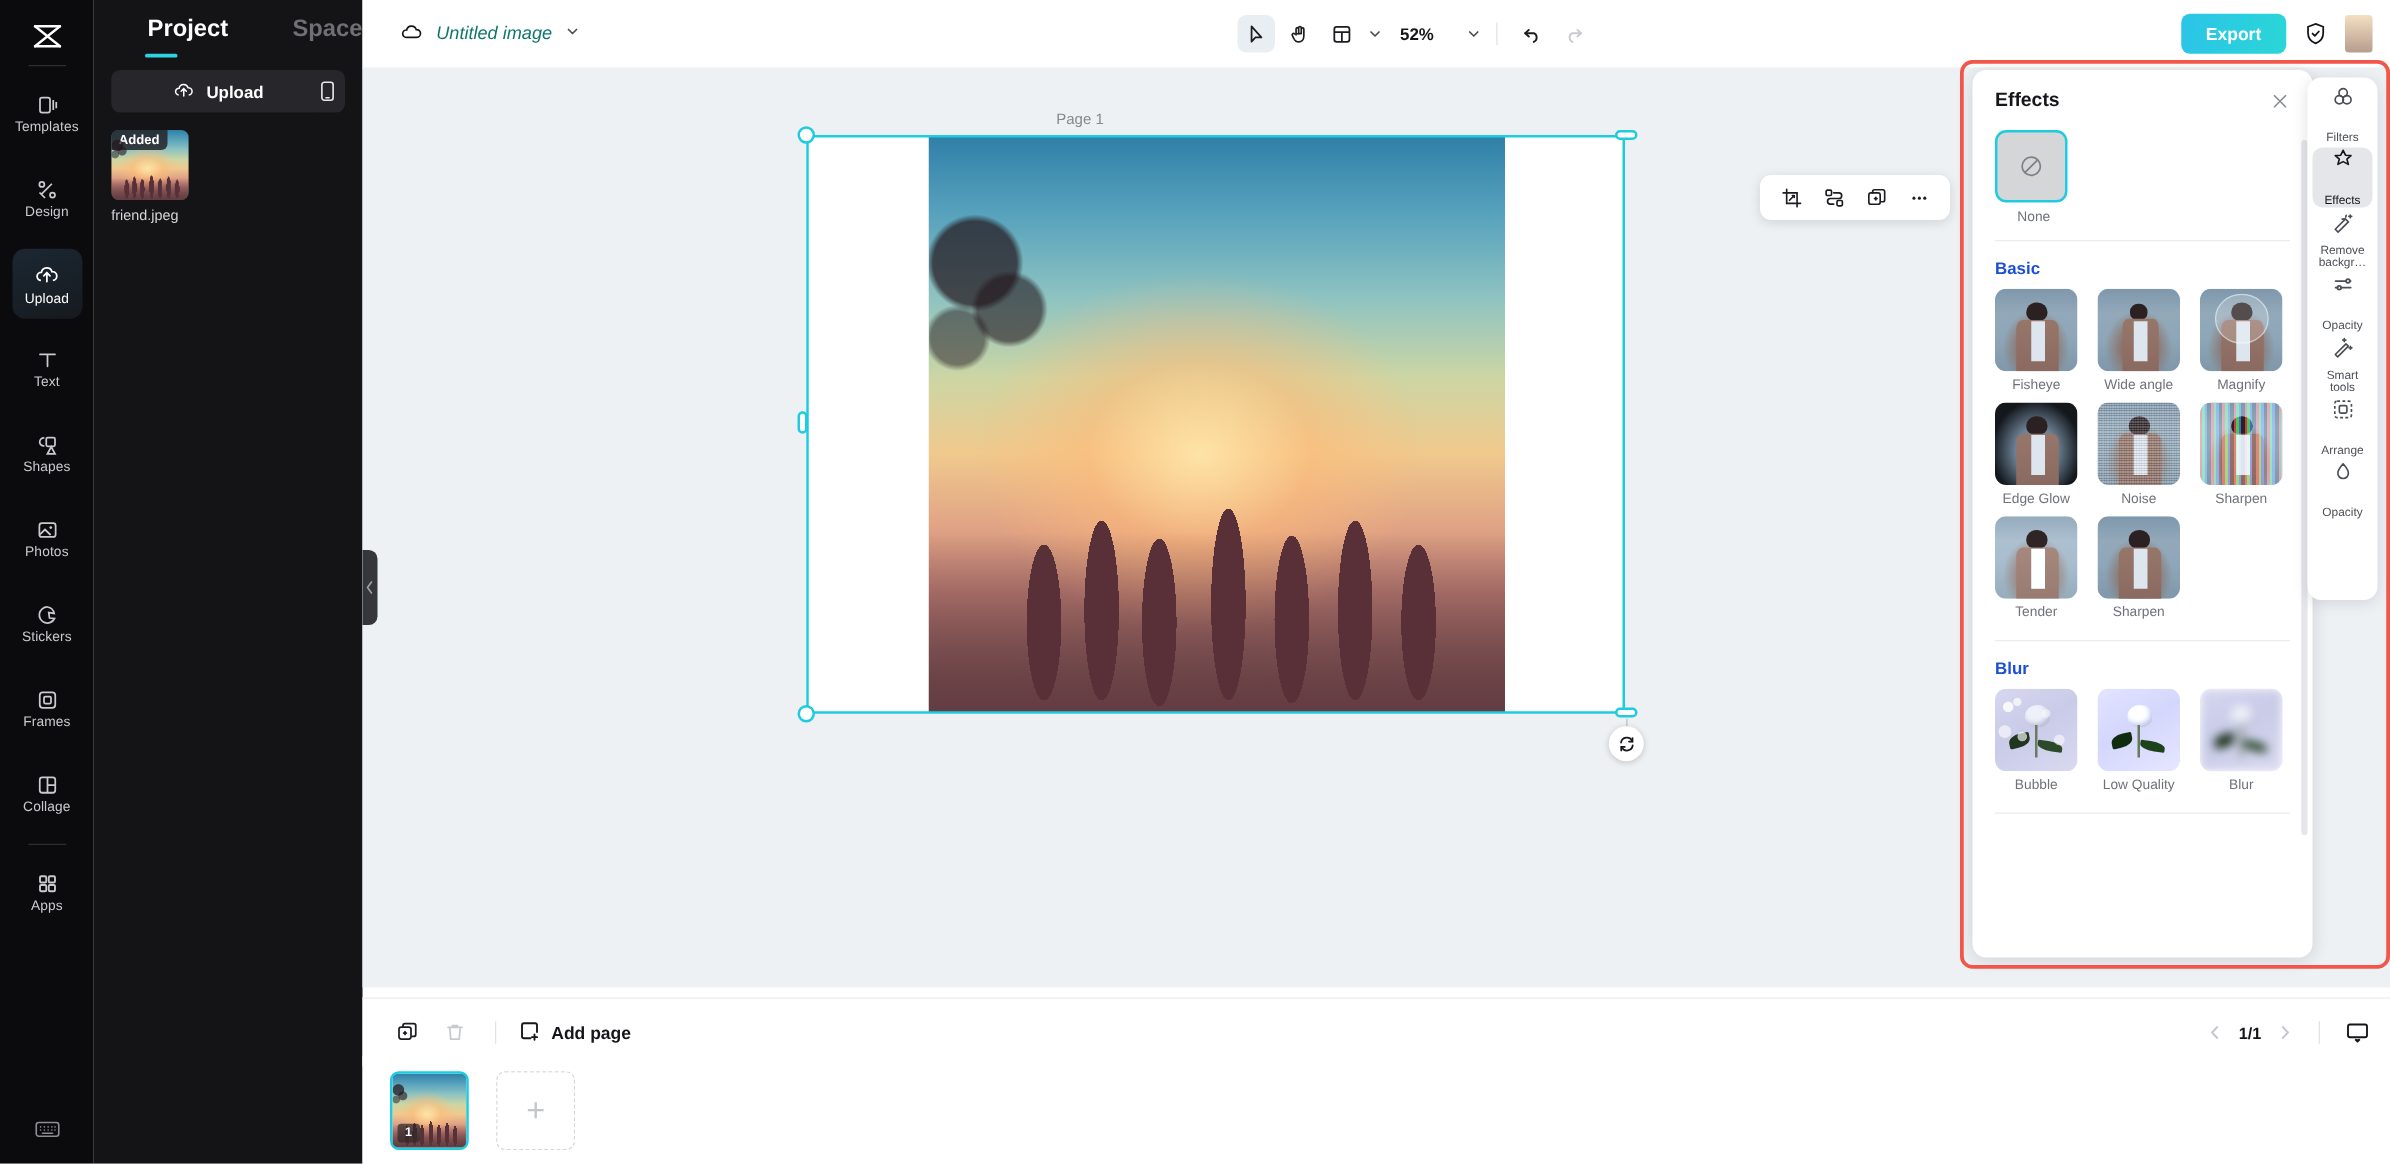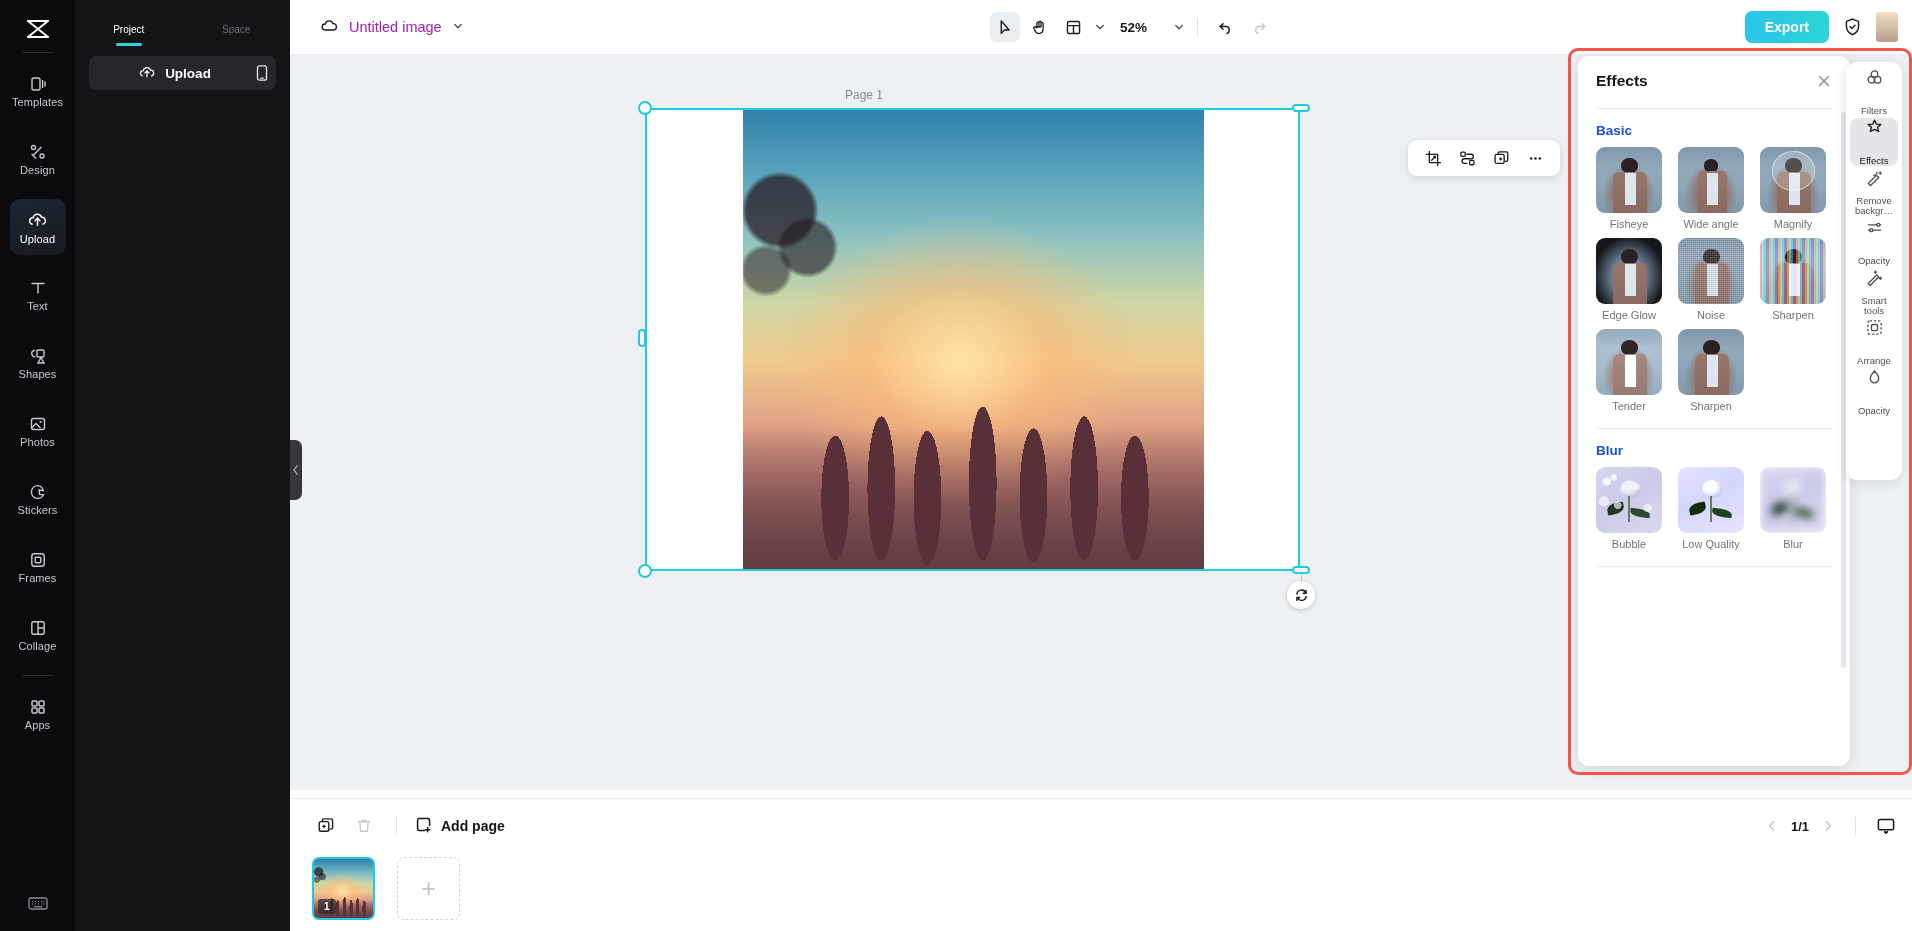--- a/index.html
+++ b/index.html
@@ -29,21 +29,21 @@
   .rail-spacer { flex:1; }
   .rail-kbd { margin-bottom:14px; width:34px; height:28px; display:flex; align-items:center; justify-content:center; color:#8d8d94; cursor:pointer; }
 
   
   .panel {
     position:absolute; left:75px; top:0; width:215px; height:931px;
     background:#141416; color:#e8e8ea;
   }
   .panel-tabs { display:flex; height:44px; align-items:flex-end; }
   .panel-tab {
-    flex:1; text-align:center; font-size:10px; font-weight:400; color:#6f7075;
+    flex:1; text-align:right; font-size:19px; font-weight:700; color:#6f7075;
     padding-bottom:9px; position:relative; cursor:pointer;
   }
   .panel-tab.active { color:#ffffff; }
   .panel-tab.active::after {
     content:""; position:absolute; bottom:-2px; left:50%; transform:translateX(-50%);
     width:26px; height:3px; border-radius:2px; background:#2ed3e0;
   }
   .panel-body { padding:12px 14px; }
   .upload-btn {
     height:34px; border-radius:7px; background:#26262b; color:#fff;
@@ -92,21 +92,21 @@
       radial-gradient(ellipse 3% 26% at 85% 70%, #5a3038 0 100%, transparent 100%),
       linear-gradient(to bottom, rgba(120,70,70,0) 40%, rgba(96,58,62,.85) 100%);
   }
 
   
   .topbar {
     position:absolute; left:290px; top:0; right:0; height:55px; background:#ffffff;
     display:flex; align-items:center; border-bottom:1px solid #ececef;
   }
   .doc-title { display:flex; align-items:center; gap:10px; margin-left:29px; cursor:pointer; }
-  .doc-title .t { font-size:14.5px; color:#a21caf; }
+  .doc-title .t { font-size:14.5px; color:#0f766e;font-style:italic; }
   .tgroup { position:absolute; left:700px; display:flex; align-items:center; gap:4px; }
   .tbtn {
     width:30px; height:30px; border-radius:7px; display:flex; align-items:center; justify-content:center;
     cursor:pointer; color:#1c1d21;
   }
   .tbtn.sel { background:#e9eef2; }
   .tbtn.dis { color:#c8cace; cursor:default; }
   .zoomval { font-size:13.5px; color:#15161a; font-weight:700; margin:0 2px 0 10px; }
   .vdiv { width:1px; height:18px; background:#e2e2e6; margin:0 8px; }
   .right-group { position:absolute; right:14px; display:flex; align-items:center; gap:14px; }
@@ -400,20 +400,27 @@
       <div class="upload-btn">
         <span>
           <svg width="18" height="16" viewBox="0 0 22 20" fill="none" stroke="#fff" stroke-width="1.5">
             <path d="M6 15a3.4 3.4 0 0 1 .4-6.8 4.6 4.6 0 0 1 8.9-.5A3.2 3.2 0 0 1 16 15"></path>
             <path d="M11 16V8.6M8.4 11.2 11 8.5l2.6 2.7" stroke-linecap="round" stroke-linejoin="round"></path>
           </svg>
         </span>
         <span>Upload</span>
       </div>
 
+      <div class="upload-row">
+        <div class="thumb-card beach">
+          <div class="silhouettes"></div>
+          <div class="badge-added">Added</div>
+        </div>
+        <div class="thumb-name">friend.jpeg</div>
+      </div>
     </div>
     <div class="phone-btn">
       <svg width="14" height="18" viewBox="0 0 14 18" fill="none" stroke="currentColor" stroke-width="1.3">
         <rect x="2.5" y="1.8" width="9" height="14.4" rx="2"></rect>
           <path d="M5.8 14.2h2.4" stroke-linecap="round"></path>
       </svg>
     </div>
   </div>
 
   <div class="topbar">
@@ -609,20 +616,29 @@
     <div class="fx-head">
       <div class="fx-title">Effects</div>
       <div class="fx-close">
         <svg width="16" height="16" viewBox="0 0 16 16" fill="none" stroke="currentColor" stroke-width="1.4">
           <path d="M3.6 3.6 12.4 12.4M12.4 3.6 3.6 12.4" stroke-linecap="round"></path>
         </svg>
       </div>
     </div>
 
     <div class="fx-scroll">
+      <div class="fx-none-wrap">
+        <div class="fx-none">
+          <svg width="22" height="22" viewBox="0 0 24 24" fill="none" stroke="#7d8187" stroke-width="1.5">
+            <circle cx="12" cy="12" r="8"></circle>
+              <path d="M6.4 17.6 17.6 6.4"></path>
+          </svg>
+        </div>
+        <div class="fx-cap">None</div>
+      </div>
       <div class="fx-sep"></div>
 
       <div class="fx-sec-title">Basic</div>
       <div class="fx-grid">
         <div class="fx-item">
           <div class="fx-tile">
               <div class="manart">
                 <div class="shirt"></div>
               </div>
             </div>

